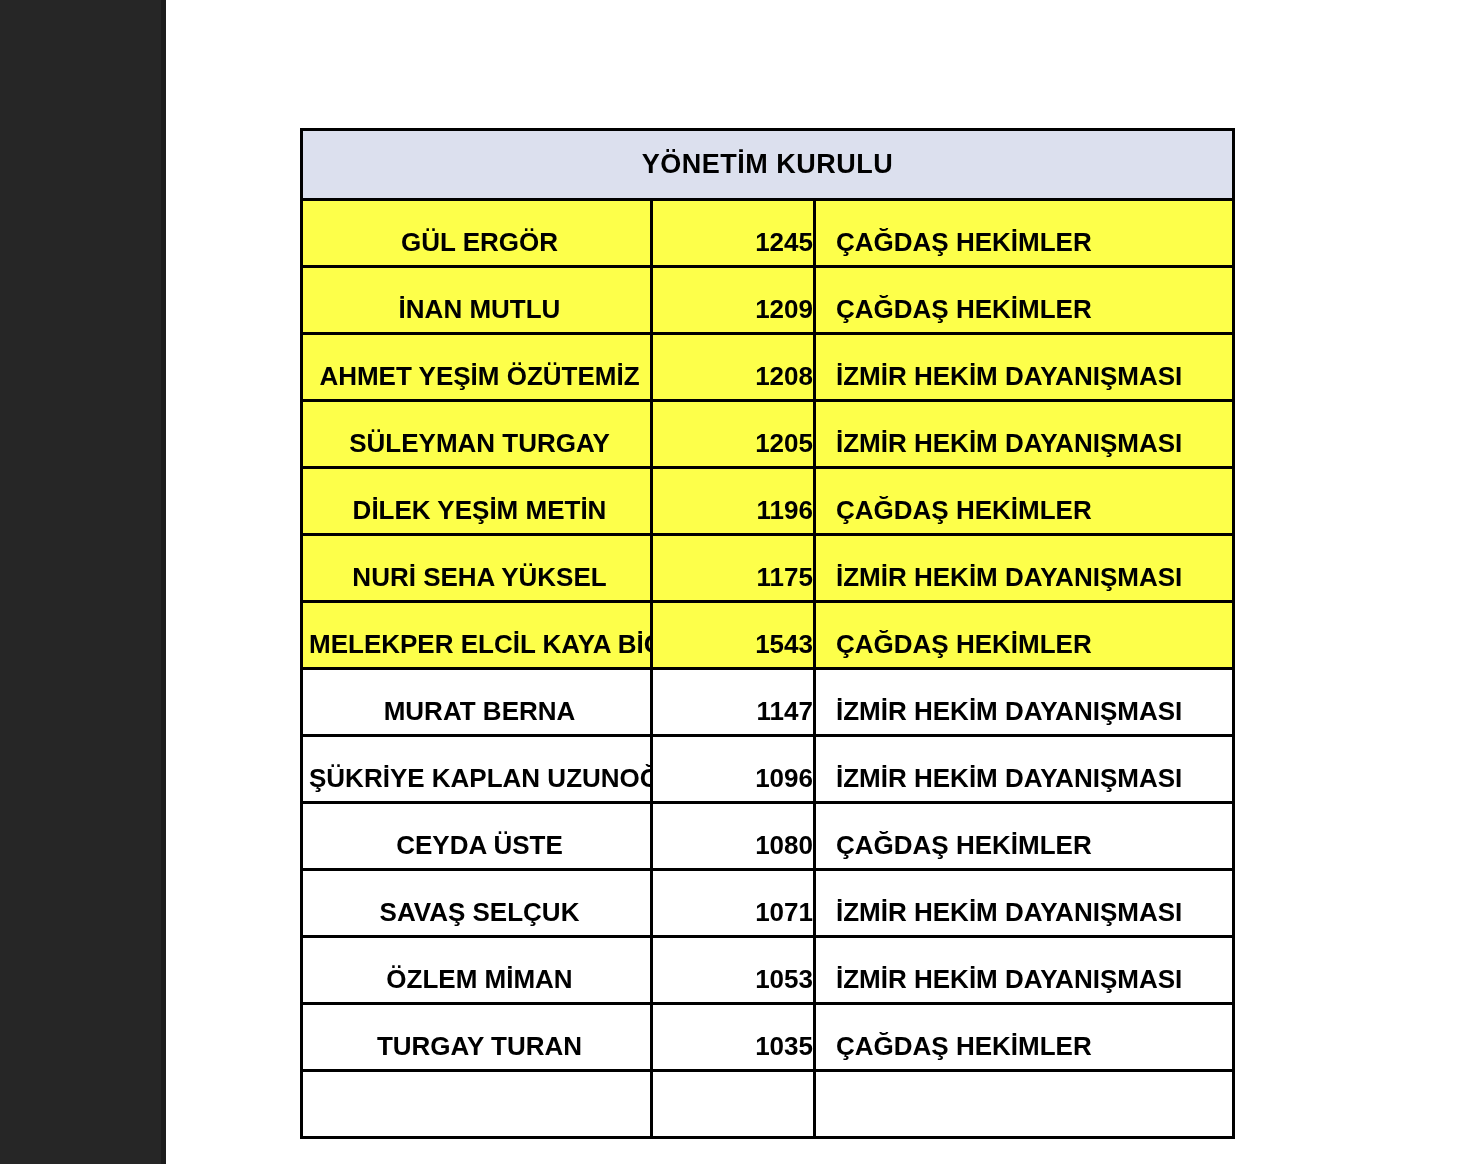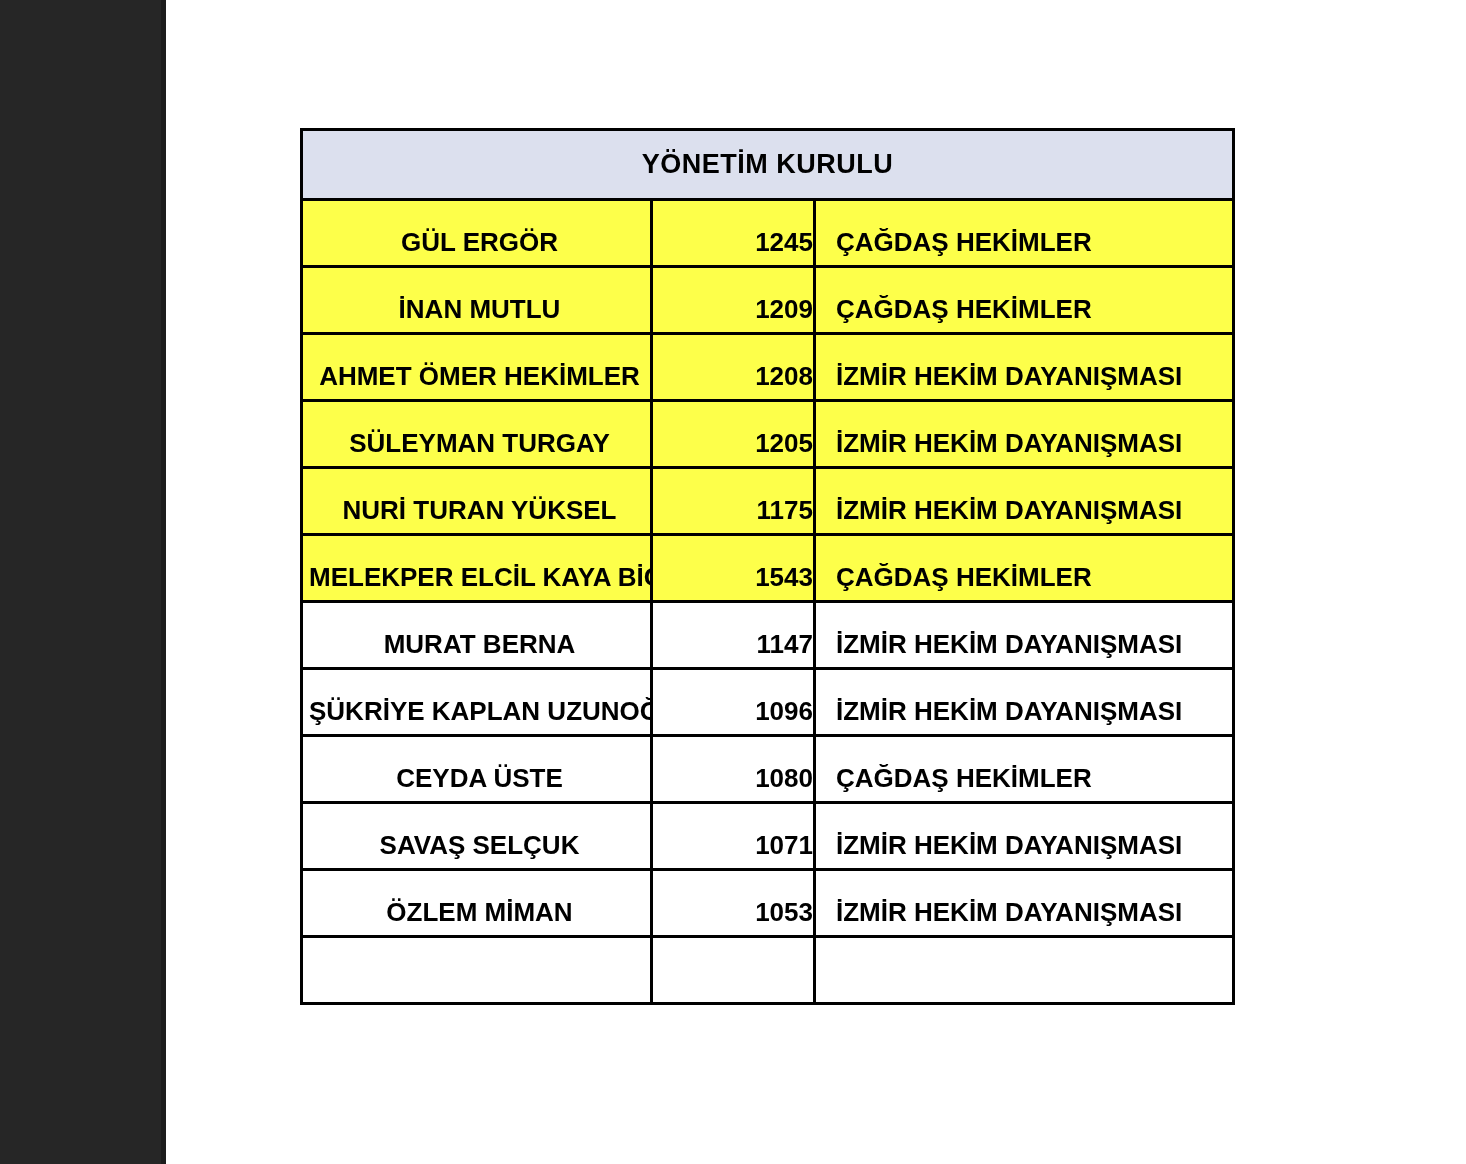--- a/index.html
+++ b/index.html
@@ -84,31 +84,36 @@
         <td class="c-name">GÜL ERGÖR</td>
         <td class="c-votes">1245</td>
         <td class="c-group">ÇAĞDAŞ HEKİMLER</td>
       </tr>
       <tr class="hl">
         <td class="c-name">İNAN MUTLU</td>
         <td class="c-votes">1209</td>
         <td class="c-group">ÇAĞDAŞ HEKİMLER</td>
       </tr>
       <tr class="hl">
-        <td class="c-name">AHMET ÖMER HEKİMLER</td>
+        <td class="c-name">AHMET YEŞİM ÖZÜTEMİZ</td>
         <td class="c-votes">1208</td>
         <td class="c-group">İZMİR HEKİM DAYANIŞMASI</td>
       </tr>
       <tr class="hl">
         <td class="c-name">SÜLEYMAN TURGAY</td>
         <td class="c-votes">1205</td>
         <td class="c-group">İZMİR HEKİM DAYANIŞMASI</td>
       </tr>
       <tr class="hl">
-        <td class="c-name">NURİ TURAN YÜKSEL</td>
+        <td class="c-name">DİLEK YEŞİM METİN</td>
+        <td class="c-votes">1196</td>
+        <td class="c-group">ÇAĞDAŞ HEKİMLER</td>
+      </tr>
+      <tr class="hl">
+        <td class="c-name">NURİ SEHA YÜKSEL</td>
         <td class="c-votes">1175</td>
         <td class="c-group">İZMİR HEKİM DAYANIŞMASI</td>
       </tr>
       <tr class="hl">
         <td class="c-name">MELEKPER ELCİL KAYA BİÇER</td>
         <td class="c-votes">1543</td>
         <td class="c-group">ÇAĞDAŞ HEKİMLER</td>
       </tr>
       <tr>
         <td class="c-name">MURAT BERNA</td>
@@ -129,19 +134,24 @@
         <td class="c-name">SAVAŞ SELÇUK</td>
         <td class="c-votes">1071</td>
         <td class="c-group">İZMİR HEKİM DAYANIŞMASI</td>
       </tr>
       <tr>
         <td class="c-name">ÖZLEM MİMAN</td>
         <td class="c-votes">1053</td>
         <td class="c-group">İZMİR HEKİM DAYANIŞMASI</td>
       </tr>
       <tr>
+        <td class="c-name">TURGAY TURAN</td>
+        <td class="c-votes">1035</td>
+        <td class="c-group">ÇAĞDAŞ HEKİMLER</td>
+      </tr>
+      <tr>
         <td class="c-name"></td>
         <td class="c-votes"></td>
         <td class="c-group"></td>
       </tr>
     </tbody>
   </table>
 </div>
 
 </body></html>

